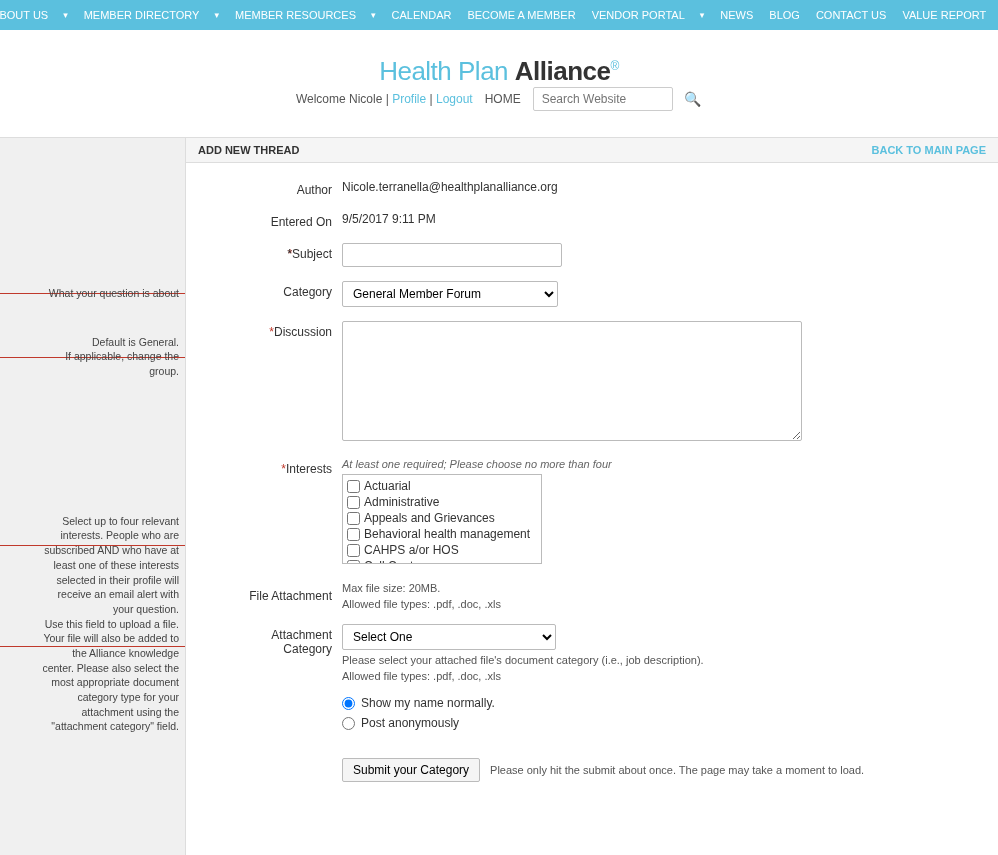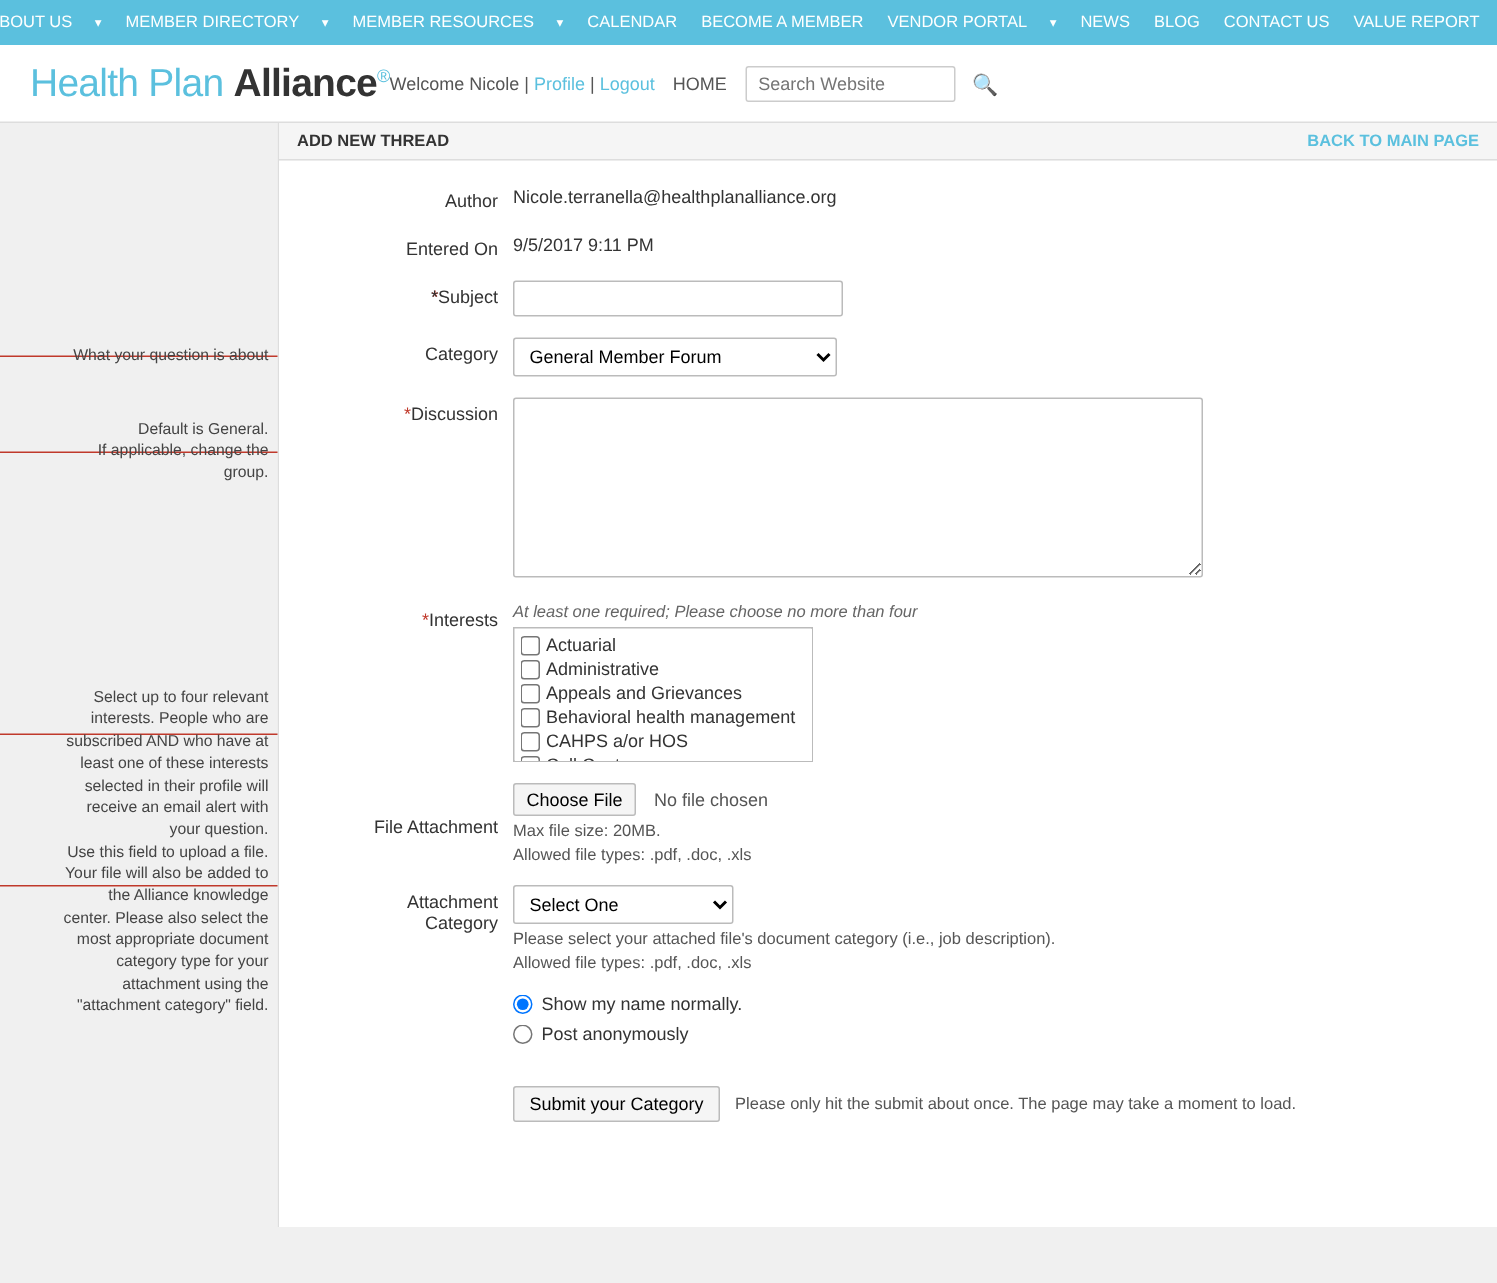--- a/index.html
+++ b/index.html
@@ -24,23 +24,24 @@
       gap: 15px;
       white-space: nowrap;
     }
     .top-nav .dropdown-arrow { font-size: 9px; }
 
     
     .site-header {
       background: white;
       display: flex;
       align-items: center;
-      padding: 10px 20px;
+      padding: 26px 20px;
       border-bottom: 1px solid #ddd;
-      justify-content: flex-start;
+      justify-content: space-between;
+      flex-direction: column;
     }
     .site-logo {
       font-size: 26px;
       color: #5bc0de;
       font-weight: 300;
       letter-spacing: -0.5px;
     }
     .site-logo strong { color: #333; font-weight: 700; }
     .header-right {
       display: flex;
@@ -176,21 +177,21 @@
       padding: 3px 8px;
       font-size: 12px;
       cursor: pointer;
       border-radius: 2px;
     }
     .file-info { font-size: 12px; color: #555; margin-left: 6px; }
     .file-note { font-size: 11px; color: #555; margin-top: 4px; }
 
     
     .attachment-select {
-      width: 147px;
+      width: 214px;
       border: 1px solid #bbb;
       padding: 4px 6px;
       font-size: 12px;
       border-radius: 2px;
       background: white;
     }
     .attachment-desc {
       font-size: 11px;
       color: #555;
       margin-top: 4px;
@@ -427,24 +428,20 @@
                 <input type="checkbox" style="">
                 <span>Call Center</span>
               </div>
             </div>
           </div>
         </div>
 
         <div class="form-row file-row">
           <div class="form-label">File Attachment</div>
           <div class="form-field">
-            <div style="display:flex;align-items:center;gap:6px;">
-              <button class="choose-file-btn">Choose File</button>
-              <span class="file-info">No file chosen</span>
-            </div>
             <div class="file-note">Max file size: 20MB.</div>
             <div class="file-note">Allowed file types: .pdf, .doc, .xls</div>
           </div>
         </div>
 
         <div class="form-row">
           <div class="form-label">Attachment Category</div>
           <div class="form-field">
             <select class="attachment-select">
               <option>Select One</option>

